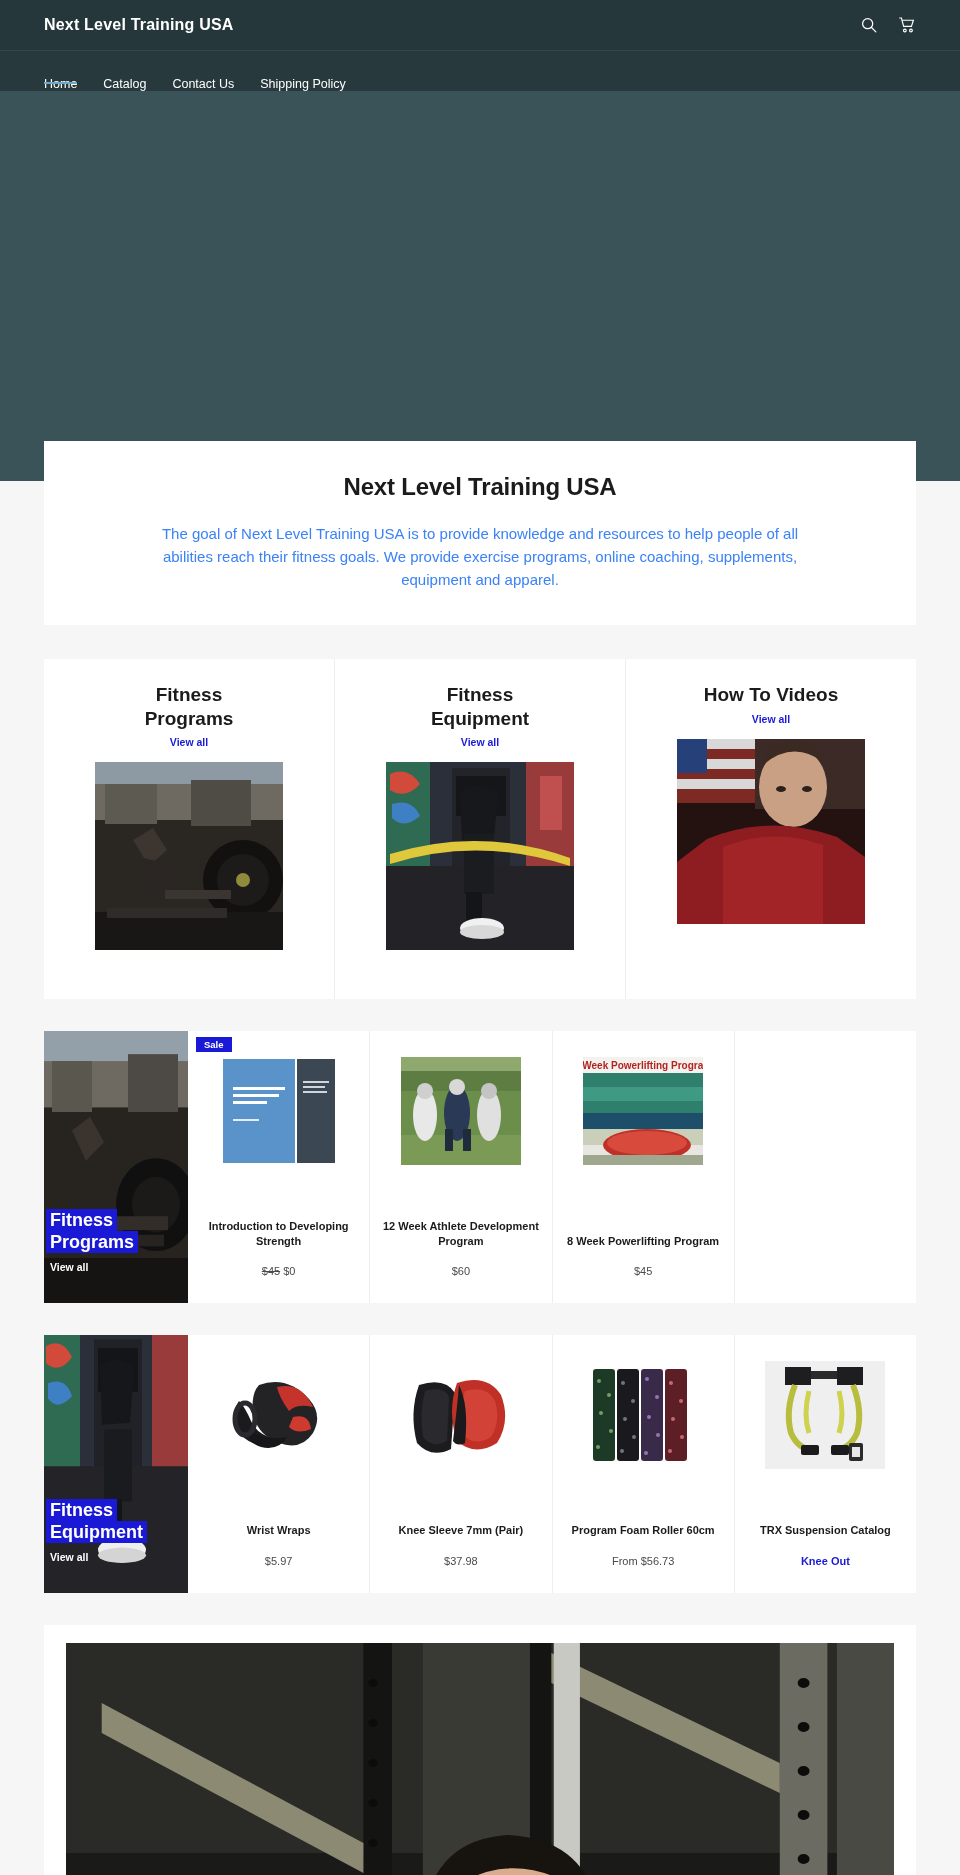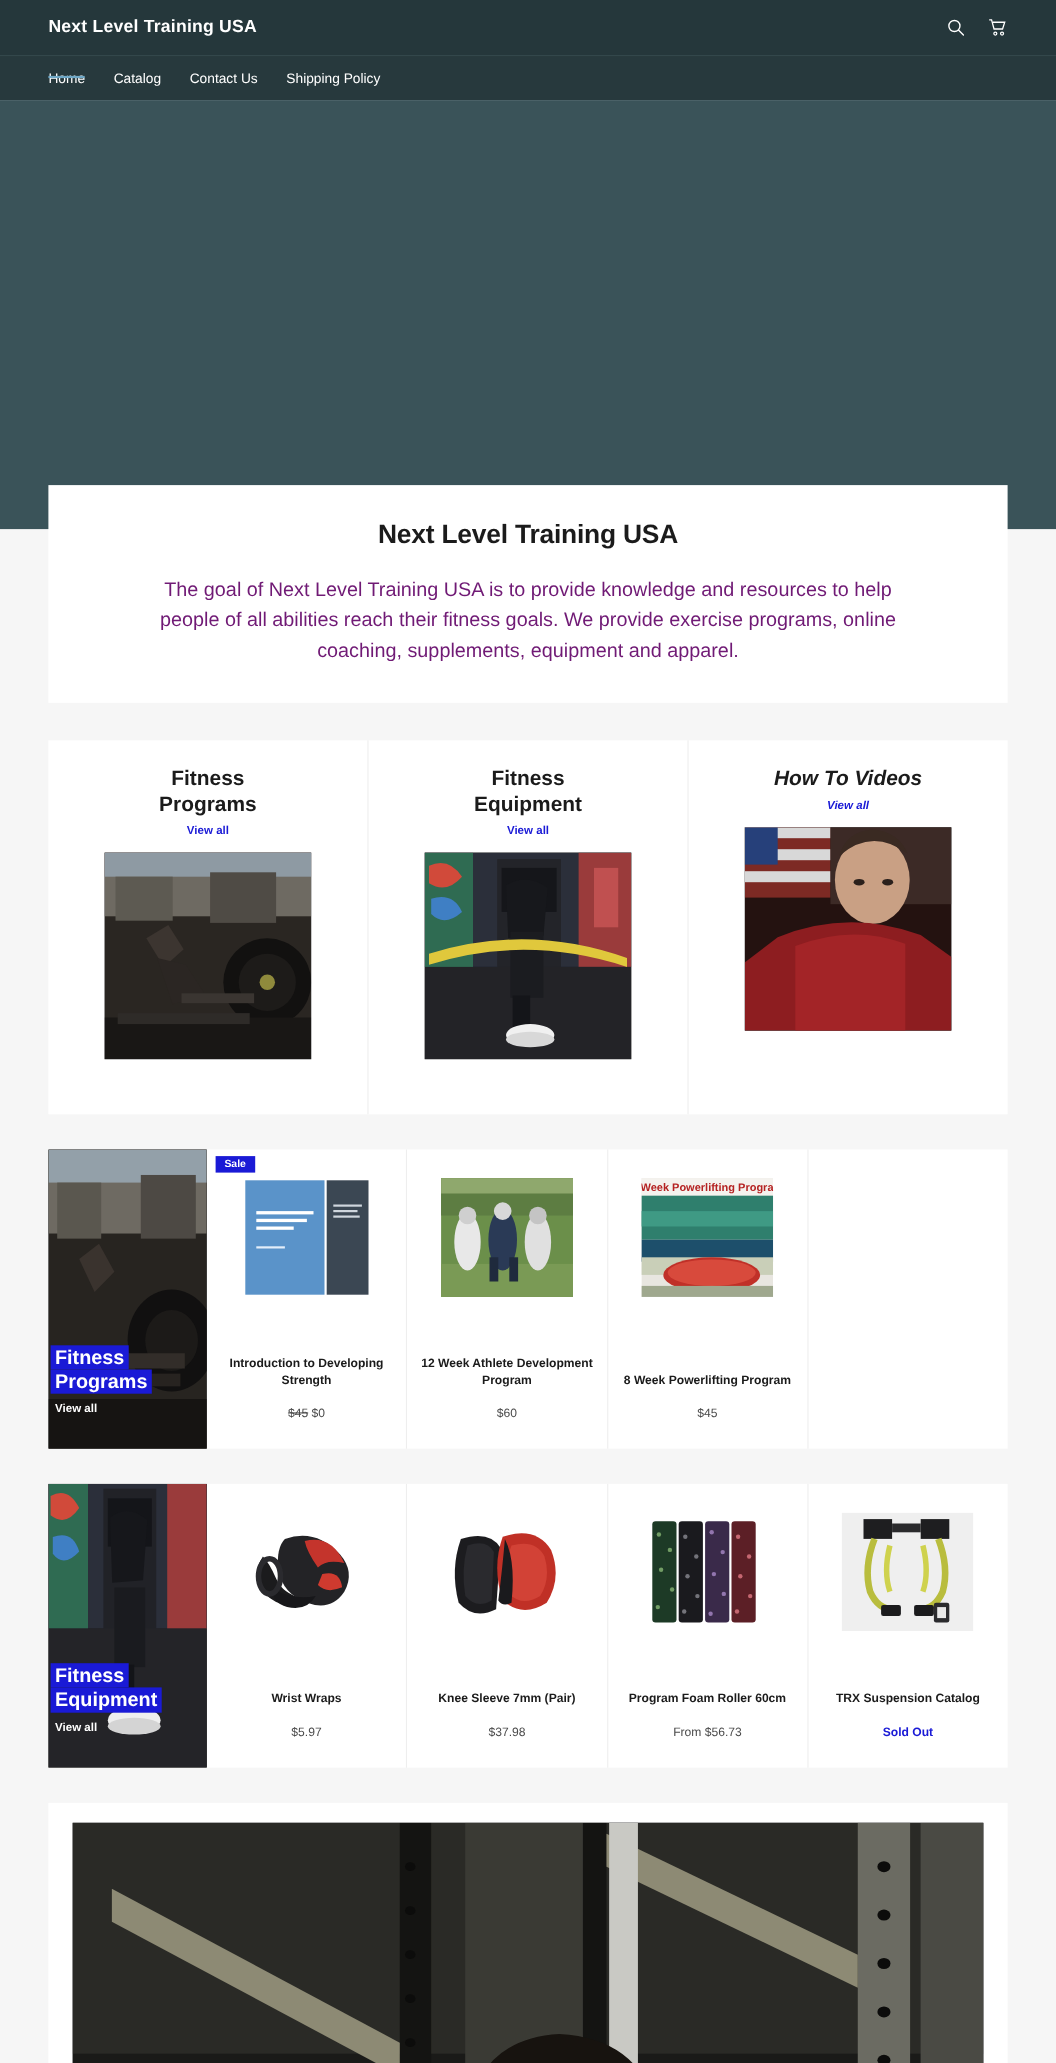--- a/index.html
+++ b/index.html
@@ -32,21 +32,21 @@
   .hicon svg { display: block; }
 
   .nav-bar {
     background: #27393d;
     border-top: 1px solid #33474b;
     height: 41px;
     display: flex;
     align-items: stretch;
     padding: 0 44px;
   }
-  .nav-list { display: flex; align-items: center; gap: 0; }
+  .nav-list { display: flex; align-items: flex-end; gap: 0; }
   .nav-item {
     display: flex;
     align-items: center;
     color: #ffffff;
     font-size: 12.5px;
     text-decoration: none;
     padding: 0 13px;
     position: relative;
     cursor: pointer;
   }
@@ -79,41 +79,41 @@
     text-align: center;
   }
   .intro-title {
     font-size: 24px;
     font-weight: bold;
     color: #1b1b1b;
     letter-spacing: -.2px;
     margin-bottom: 22px;
   }
   .intro-body {
-    font-size: 18px;
+    font-size: 15px;
     line-height: 1.52;
-    color: #701a75;
+    color: #3b82f6;
   }
 
   
   .collection-row {
     background: #ffffff;
     margin-top: 34px;
     display: flex;
     min-height: 340px;
   }
   .coll-col {
     flex: 1;
     border-right: 1px solid #eeeeee;
     padding: 24px 18px 20px;
     display: flex;
     flex-direction: column;
     align-items: center;
   }
-  .coll-col:last-child { border-right: none; font-style: italic; }
+  .coll-col:last-child { border-right: none; }
   .coll-title {
     font-size: 19px;
     font-weight: bold;
     color: #1b1b1b;
     text-align: center;
     line-height: 1.22;
   }
   .coll-viewall {
     font-size: 10.5px;
     font-weight: bold;
@@ -590,21 +590,21 @@
             <path d="M74 30 q6 24 0 42" stroke="#cfd24e" stroke-width="5" fill="none"></path>
             <rect x="36" y="84" width="18" height="10" rx="2" fill="#1b1b1d"></rect>
             <rect x="66" y="84" width="18" height="10" rx="2" fill="#1b1b1d"></rect>
             <rect x="84" y="82" width="14" height="18" rx="2" fill="#2b2b2e"></rect>
             <rect x="87" y="86" width="8" height="10" fill="#e8e8e8"></rect>
           </svg>
         </div>
         <div class="prod-meta">
           <div class="prod-name">TRX Suspension Catalog</div>
           <div class="prod-price">
-            <span class="soldout">Sold Out</span>
+            <span class="soldout">Knee Out</span>
           </div>
         </div>
       </div>
 
     </div>
   </section>
 
   <section class="video-section">
     <div class="video-frame">
       <svg class="art" viewBox="0 0 696 400" preserveAspectRatio="none">

